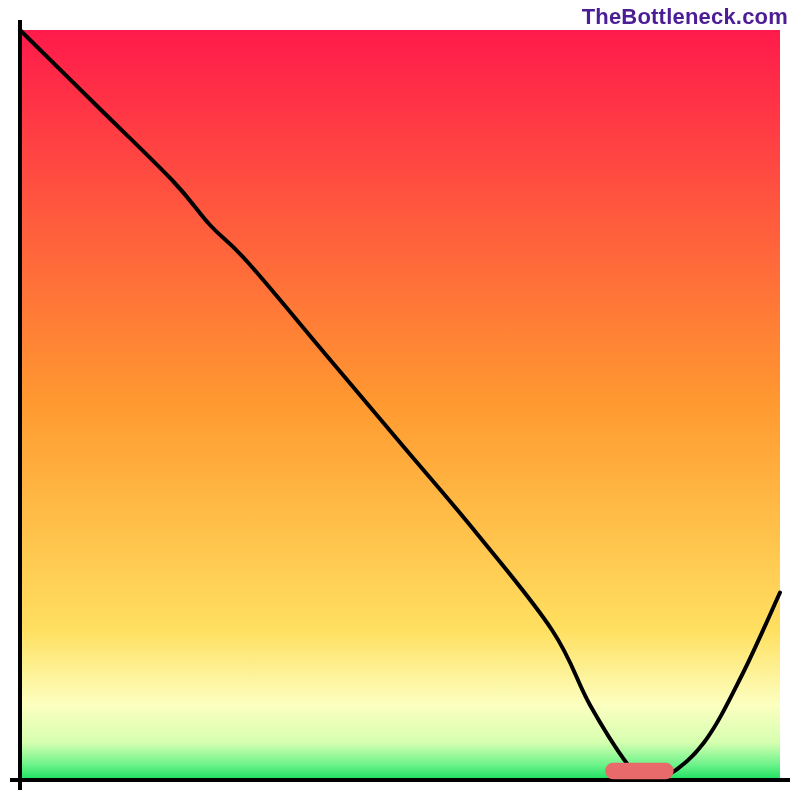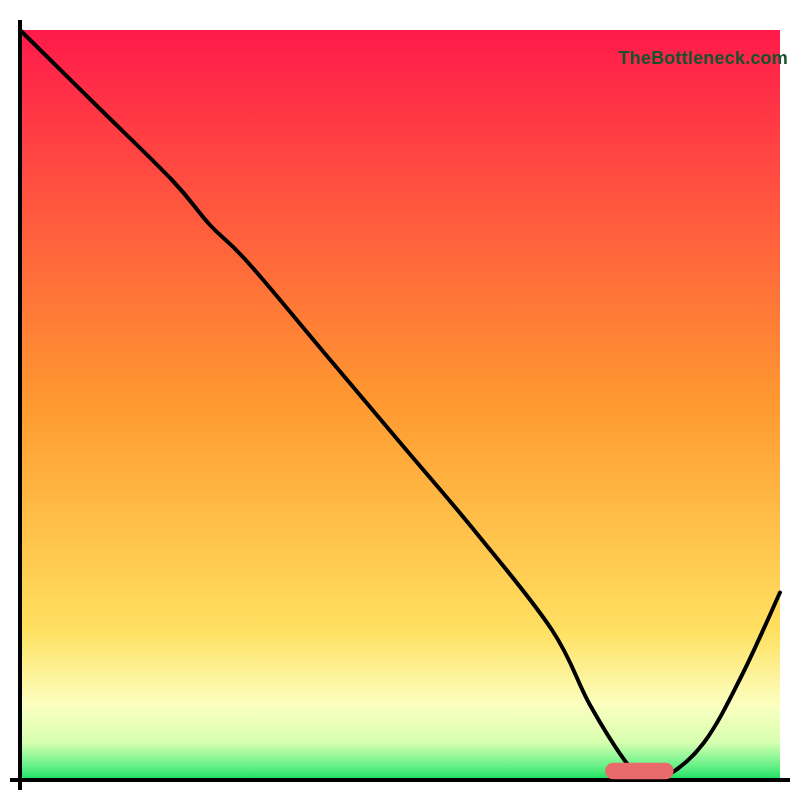--- a/index.html
+++ b/index.html
@@ -13,26 +13,25 @@
   }
   .container {
     position: relative;
     width: 800px;
     height: 800px;
   }
   .watermark {
     position: absolute;
     top: 4px;
     right: 12px;
-    font-size: 18px;
+    font-size: 22px;
     font-weight: 600;
-    color: #14532d;
+    color: #4c1d95;
     letter-spacing: 0.2px;
     z-index: 20;
-    margin-top: 44px;
   }
   svg.chart {
     position: absolute;
     left: 0;
     top: 0;
     width: 800px;
     height: 800px;
   }
 </style>
 </head>

